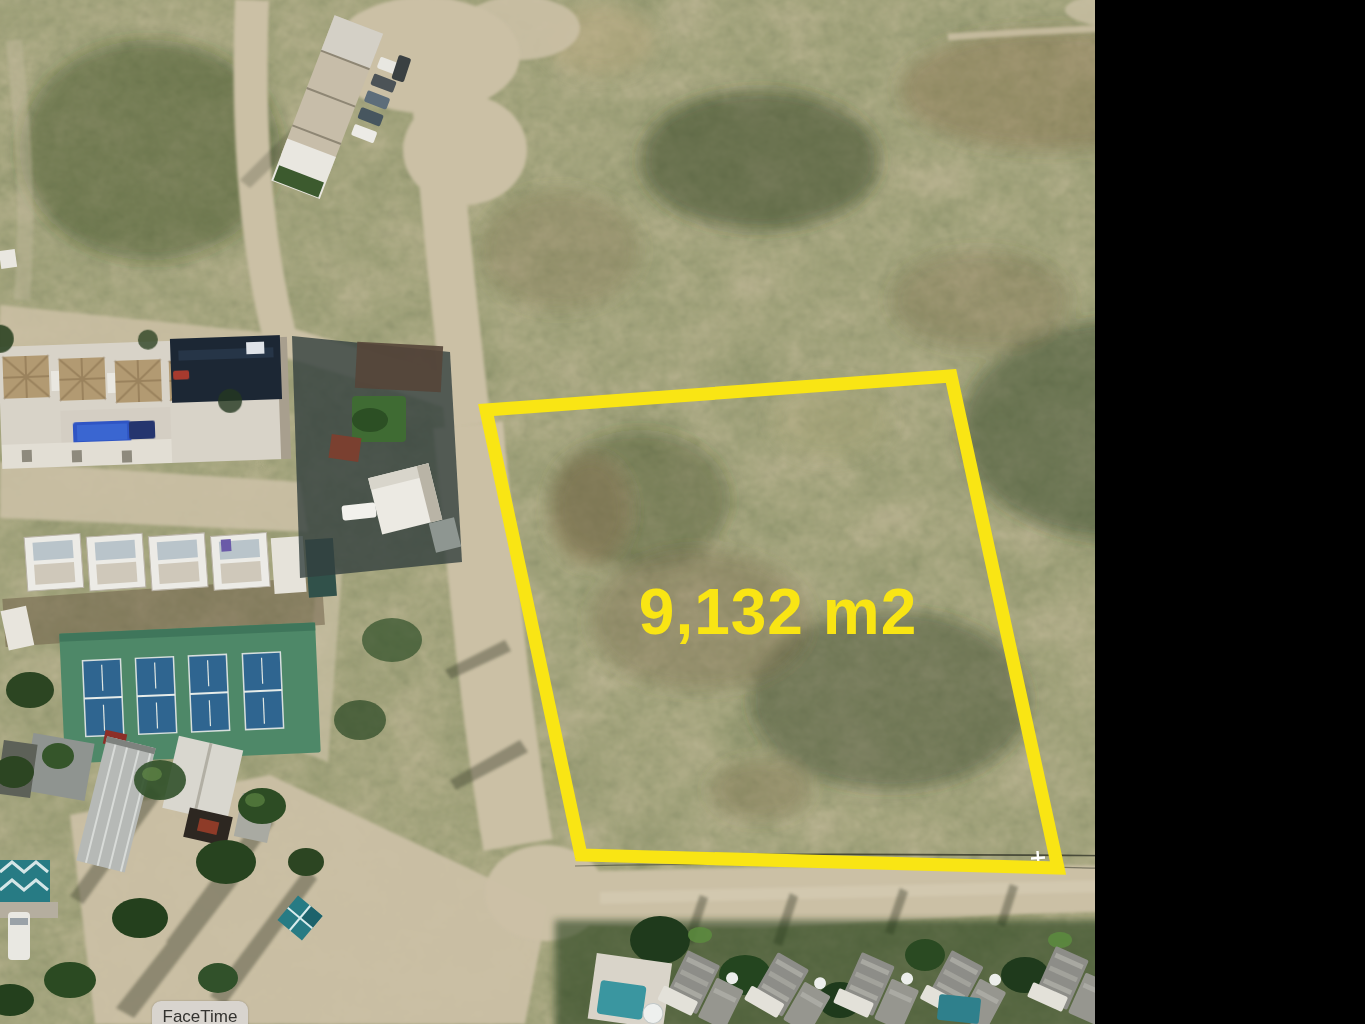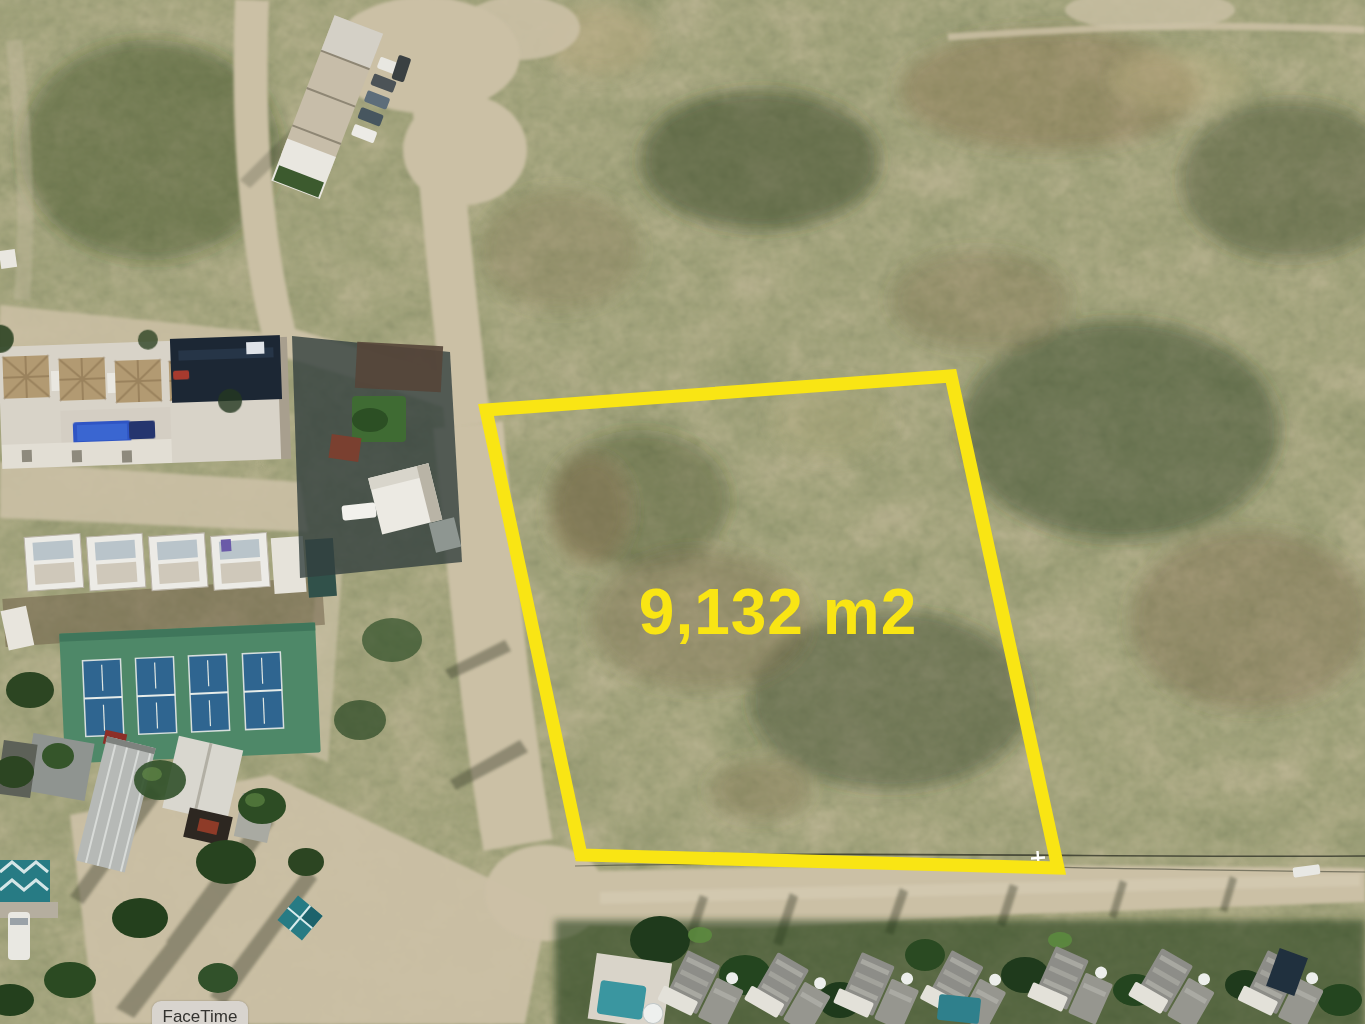--- a/index.html
+++ b/index.html
@@ -1,16 +1,16 @@
 <!DOCTYPE html>
 <html style="--parcel_yellow: #f9e514; --facetime_bg: #d8d4ce; --facetime_text: #33322f; --sand: #cbc0a5; --sand_light: #dcd2ba; --scrub_base: #57613f; --scrub_dark: #2d3d23; --scrub_brown: #7a6847; --pool_blue: #2f55c4; --court_green: #4e8868; --court_blue: #2f6590; --teal_structure: #277b84; --roof_gray: #8d8d88; --building_white: #e9e7e0;"><head>
 <meta charset="utf-8">
 <style>
   html,body{margin:0;padding:0;background:#000;}
-  .stage{position:relative;width:1365px;height:1024px;overflow:hidden;
+  .stage{position:relative;width:1095px;height:1024px;overflow:hidden;
          font-family:"Liberation Sans",sans-serif;background:var(--scrub_base,#57613f);text-decoration:underline;}
   .stage svg{position:absolute;left:0;top:0;display:block;}
   
   .f-sand{fill:var(--sand)} .s-sand{stroke:var(--sand)}
   .f-pool{fill:var(--pool_blue)}
   .f-courtg{fill:var(--court_green)} .f-courtb{fill:var(--court_blue)}
   .f-teal{fill:var(--teal_structure)}
   .f-white{fill:var(--building_white)}
   .s-yellow{stroke:var(--parcel_yellow)} .f-yellow{fill:var(--parcel_yellow)}
   .parcel-label{font-weight:bold;font-size:64px;letter-spacing:1px;

